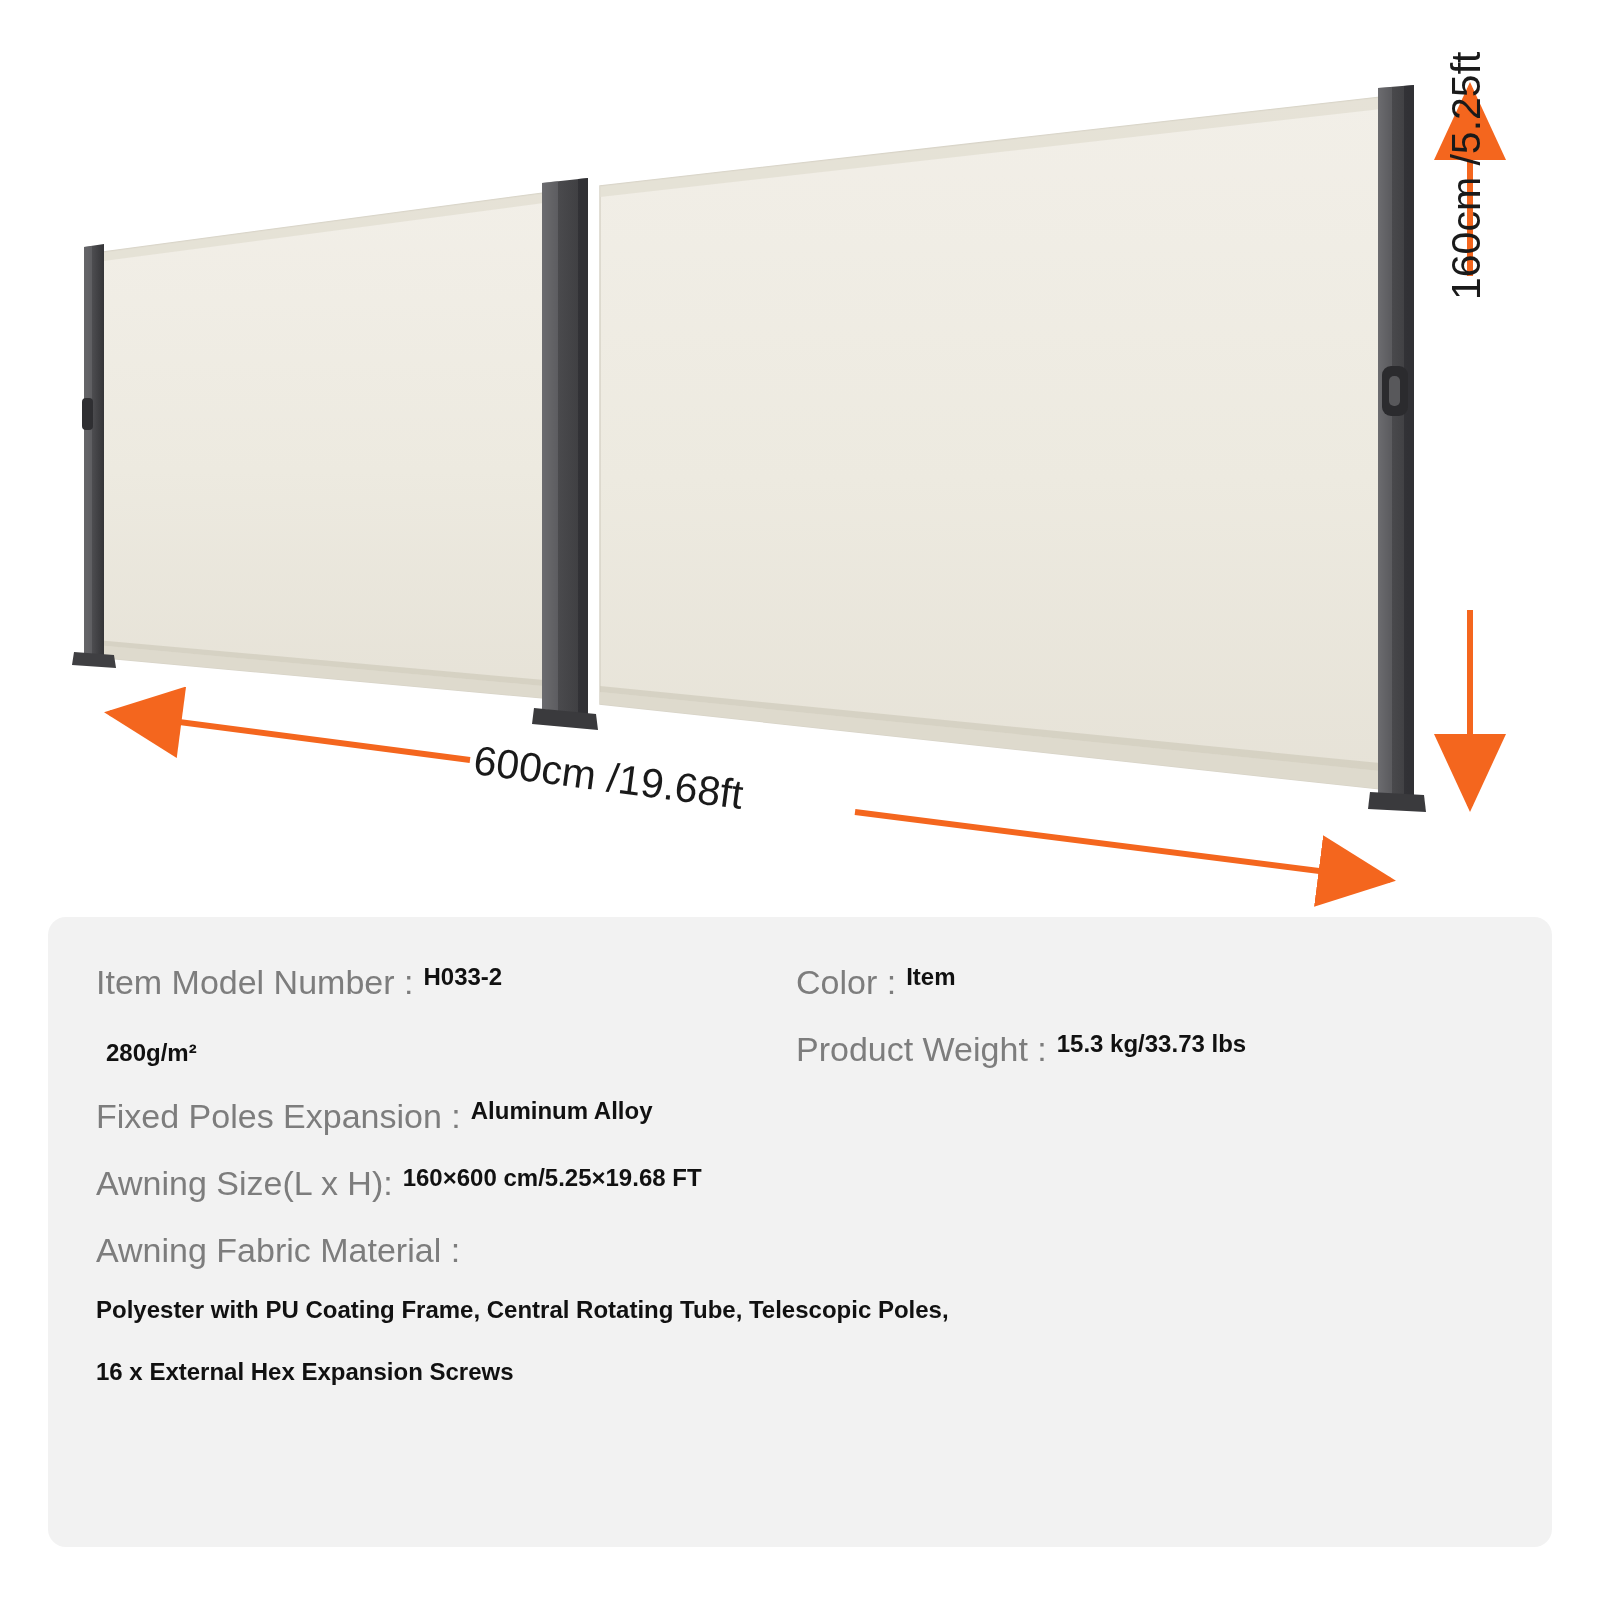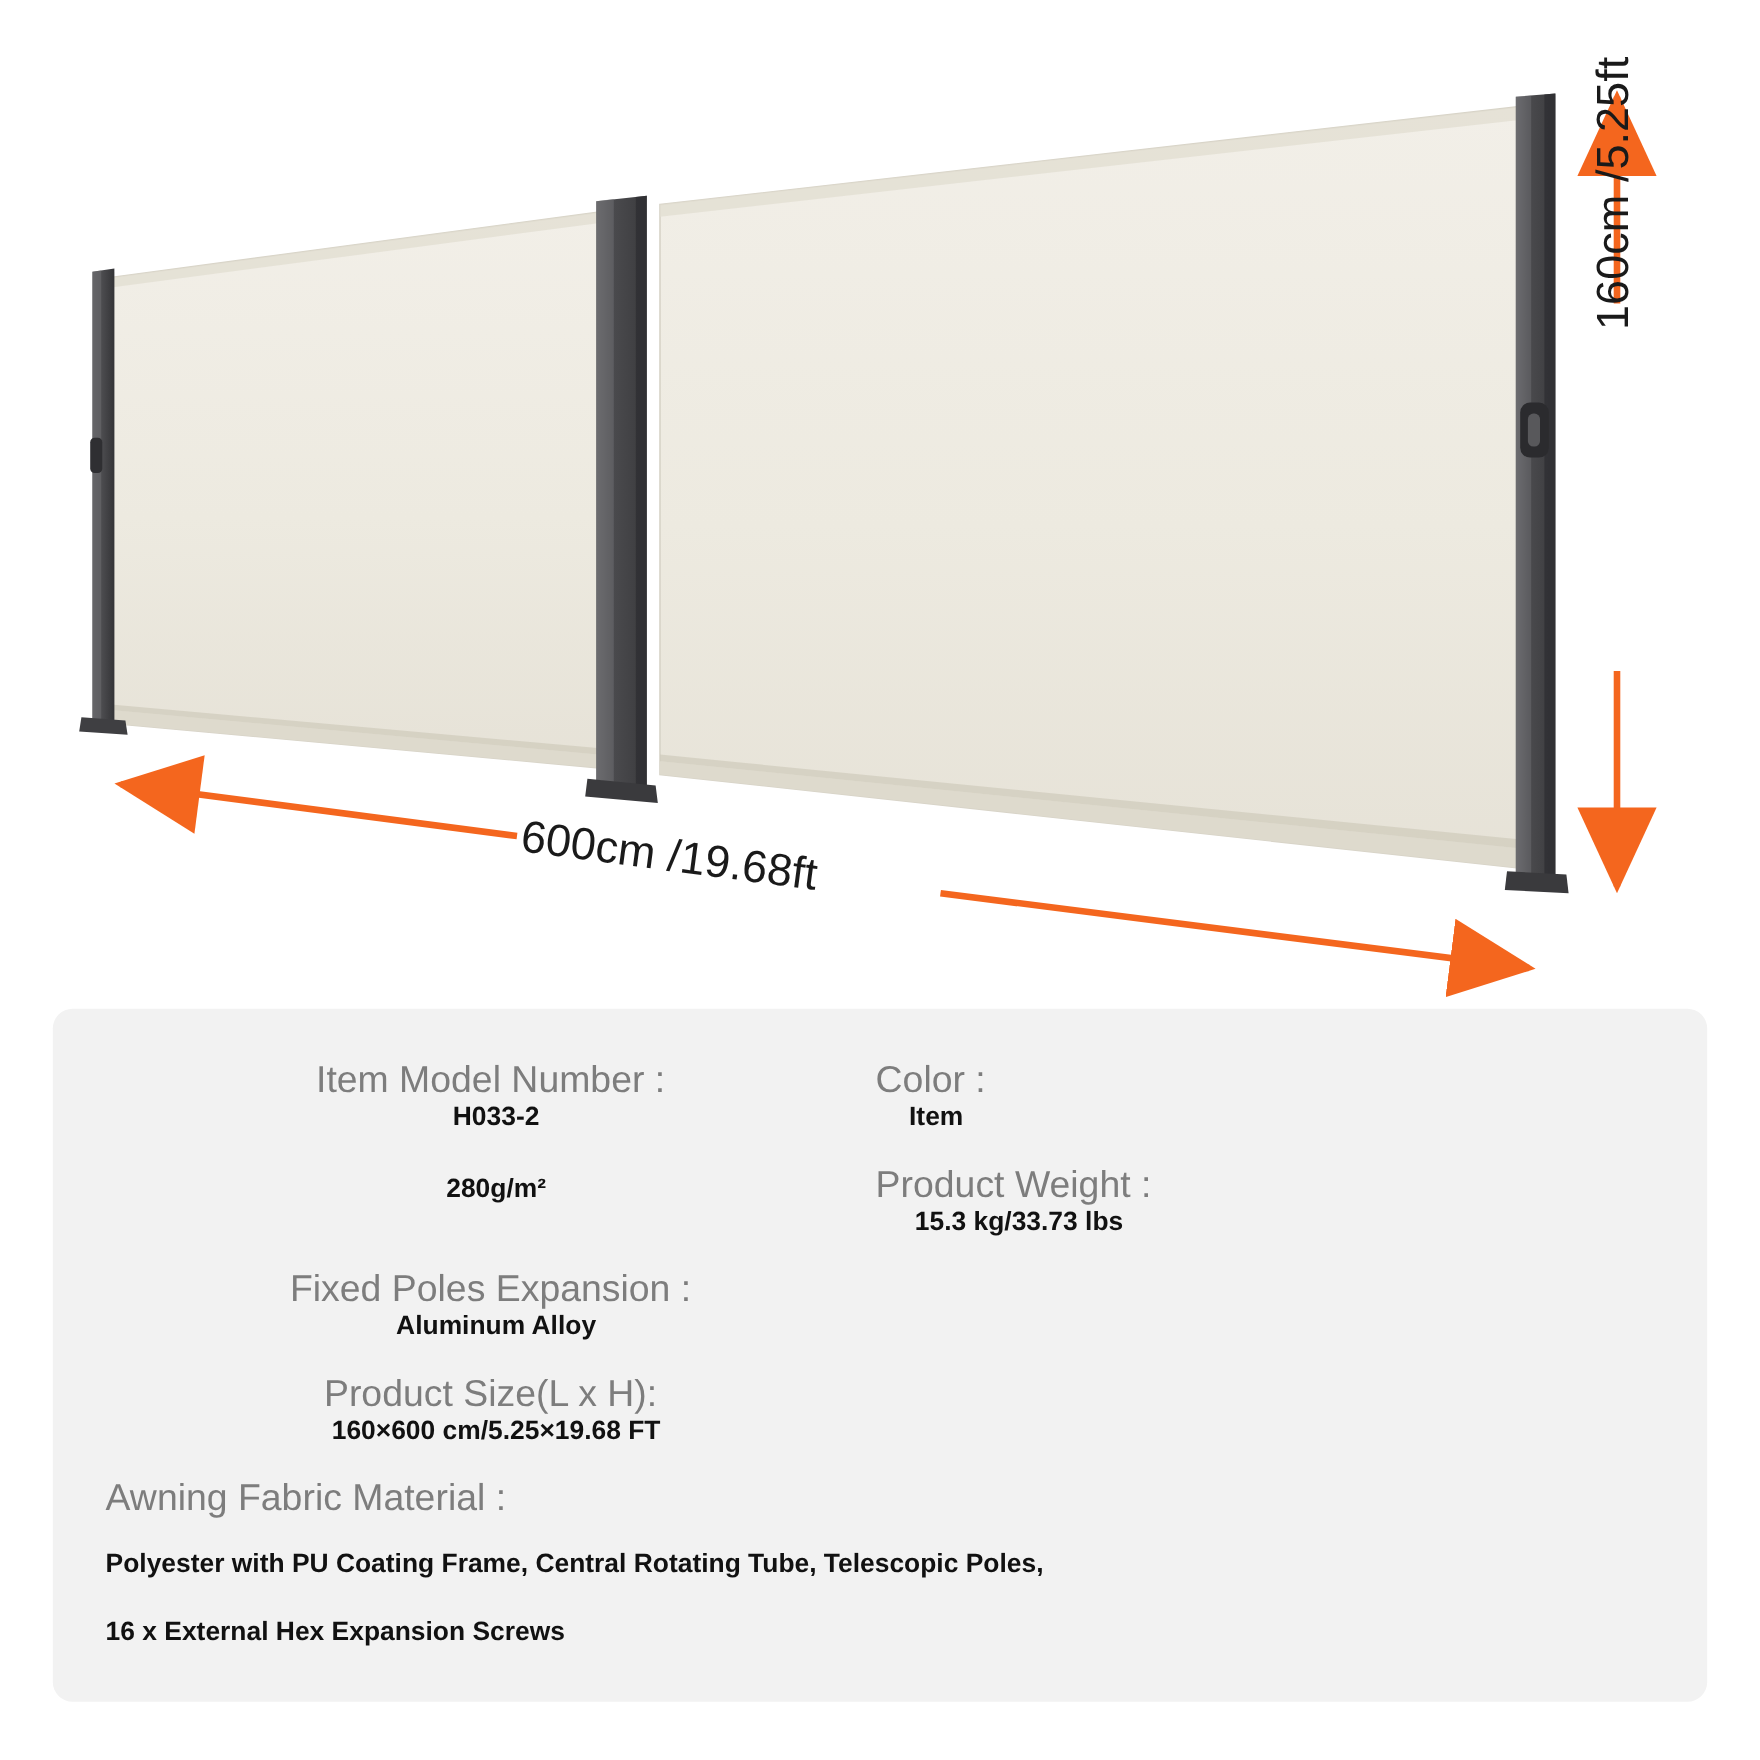--- a/index.html
+++ b/index.html
@@ -63,23 +63,22 @@
     box-sizing: border-box;
     padding: 46px 48px 0 48px;
   }
   .spec-row {
     display: flex;
     align-items: baseline;
     margin-bottom: 28px;
   }
   .spec-item {
     display: flex;
-    align-items: center;
+    align-items: flex-start;
     white-space: nowrap;
-    flex-direction: column;
   }
   .spec-item.col1 { width: 700px; }
   .spec-label {
     color: #7d7d7d;
     font-size: 34px;
     font-weight: 400;
   }
   .spec-value {
     color: #111111;
     font-size: 24px;
@@ -214,21 +213,21 @@
 
   <div class="spec-row">
     <div class="spec-item col1">
       <span class="spec-label">Fixed Poles Expansion :</span>
       <span class="spec-value">Aluminum Alloy</span>
     </div>
   </div>
 
   <div class="spec-row">
     <div class="spec-item col1">
-      <span class="spec-label">Product Size(L x H):</span>
+      <span class="spec-label">Awning Size(L x H):</span>
       <span class="spec-value">160×600 cm/5.25×19.68 FT</span>
     </div>
   </div>
 
   <div class="spec-block">
     <span class="spec-label">Awning Fabric Material :</span>
     <span class="spec-value">Polyester with PU Coating Frame, Central Rotating Tube, Telescopic Poles,</span>
     <span class="spec-value">16 x External Hex Expansion Screws</span>
   </div>
 

